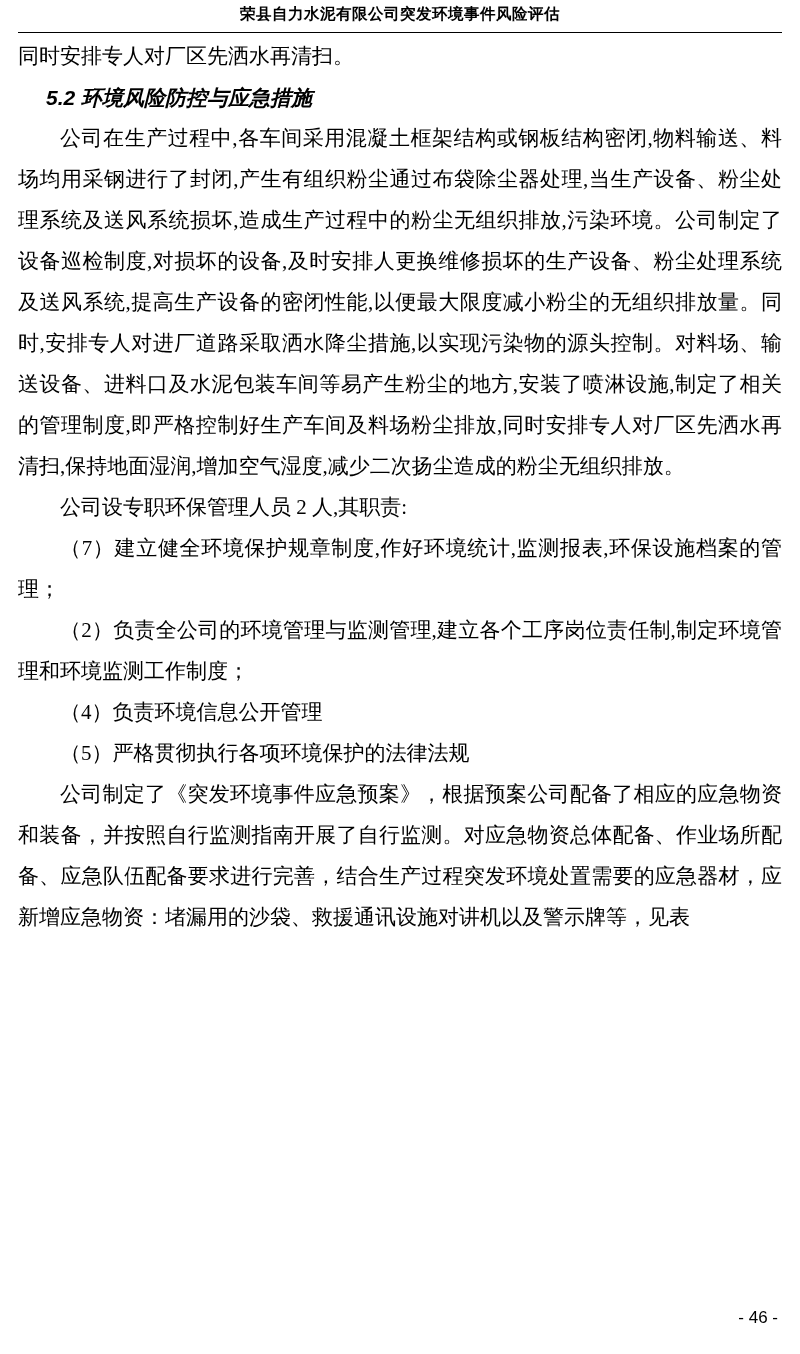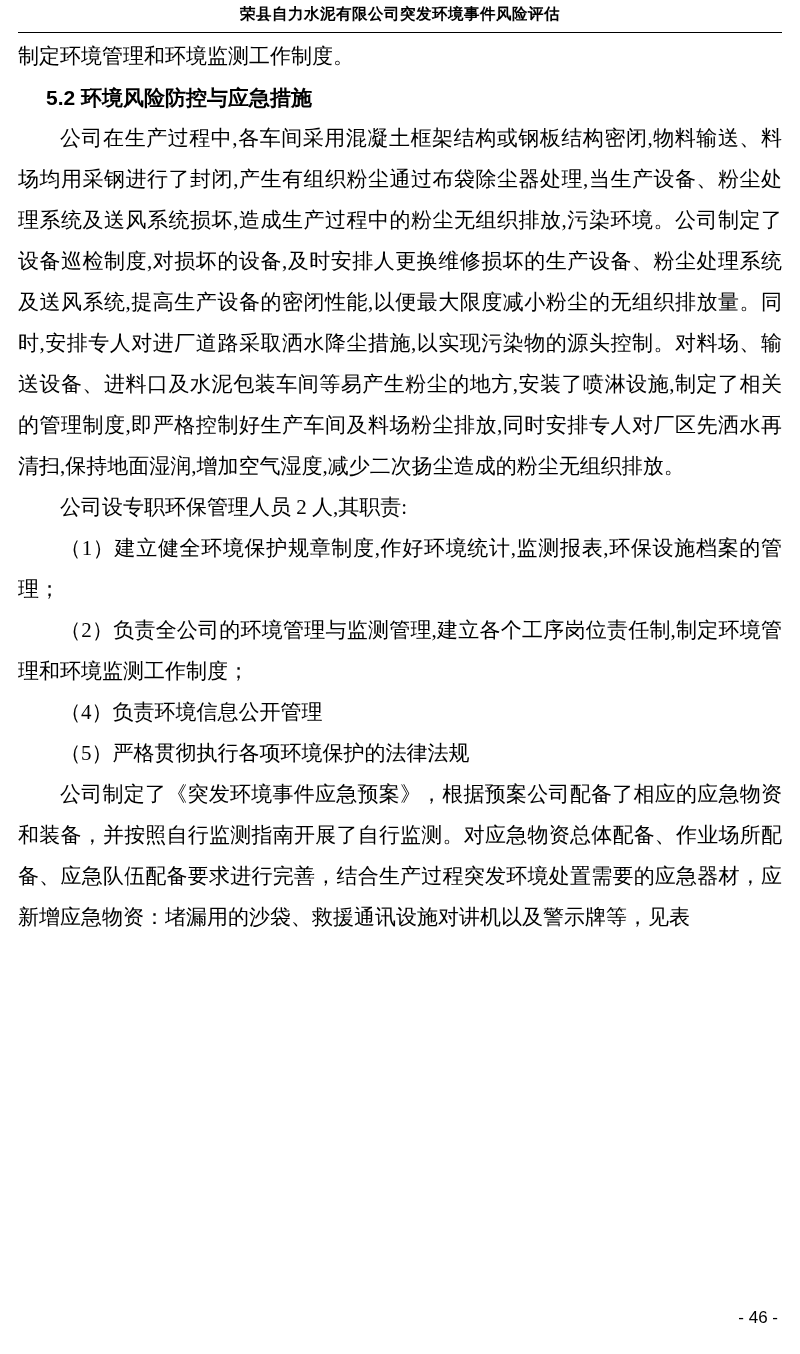--- a/index.html
+++ b/index.html
@@ -59,20 +59,21 @@
   p.indent {
     text-indent: 42px;
   }
   h2.heading {
     margin: 0;
     font-size: 21px;
     line-height: 41px;
     font-weight: bold;
     text-indent: 28px;
     font-family: "Liberation Sans", "DejaVu Sans", sans-serif;
+    font-style: italic;
   }
   h3.heading-sub {
     margin: 0;
     font-size: 21px;
     line-height: 41px;
     font-weight: bold;
     text-indent: 28px;
     font-family: "Liberation Sans", "DejaVu Sans", sans-serif;
   }
   .footer {
@@ -86,29 +87,29 @@
 </head>
 <body>
 
 <div class="page">
 
   <div class="header">荣县自力水泥有限公司突发环境事件风险评估</div>
   <div class="header-rule"></div>
 
   <div class="content">
 
-    <p>制定环境管理和环境监测工作制度。</p>
+    <p>同时安排专人对厂区先洒水再清扫。</p>
 
     <h2 class="heading">5.2 环境风险防控与应急措施</h2>
 
     <p class="indent">公司在生产过程中,各车间采用混凝土框架结构或钢板结构密闭,物料输送、料场均用采钢进行了封闭,产生有组织粉尘通过布袋除尘器处理,当生产设备、粉尘处理系统及送风系统损坏,造成生产过程中的粉尘无组织排放,污染环境。公司制定了设备巡检制度,对损坏的设备,及时安排人更换维修损坏的生产设备、粉尘处理系统及送风系统,提高生产设备的密闭性能,以便最大限度减小粉尘的无组织排放量。同时,安排专人对进厂道路采取洒水降尘措施,以实现污染物的源头控制。对料场、输送设备、进料口及水泥包装车间等易产生粉尘的地方,安装了喷淋设施,制定了相关的管理制度,即严格控制好生产车间及料场粉尘排放,同时安排专人对厂区先洒水再清扫,保持地面湿润,增加空气湿度,减少二次扬尘造成的粉尘无组织排放。</p>
 
     <p class="indent">公司设专职环保管理人员 2 人,其职责:</p>
 
-    <p class="indent">（1）建立健全环境保护规章制度,作好环境统计,监测报表,环保设施档案的管理；</p>
+    <p class="indent">（7）建立健全环境保护规章制度,作好环境统计,监测报表,环保设施档案的管理；</p>
     <p class="indent">（2）负责全公司的环境管理与监测管理,建立各个工序岗位责任制,制定环境管理和环境监测工作制度；</p>
     <p class="indent">（4）负责环境信息公开管理</p>
     <p class="indent">（5）严格贯彻执行各项环境保护的法律法规</p>
 
 
 
     <p class="indent">公司制定了《突发环境事件应急预案》，根据预案公司配备了相应的应急物资和装备，并按照自行监测指南开展了自行监测。对应急物资总体配备、作业场所配备、应急队伍配备要求进行完善，结合生产过程突发环境处置需要的应急器材，应新增应急物资：堵漏用的沙袋、救援通讯设施对讲机以及警示牌等，见表</p>
 
   </div>
 

